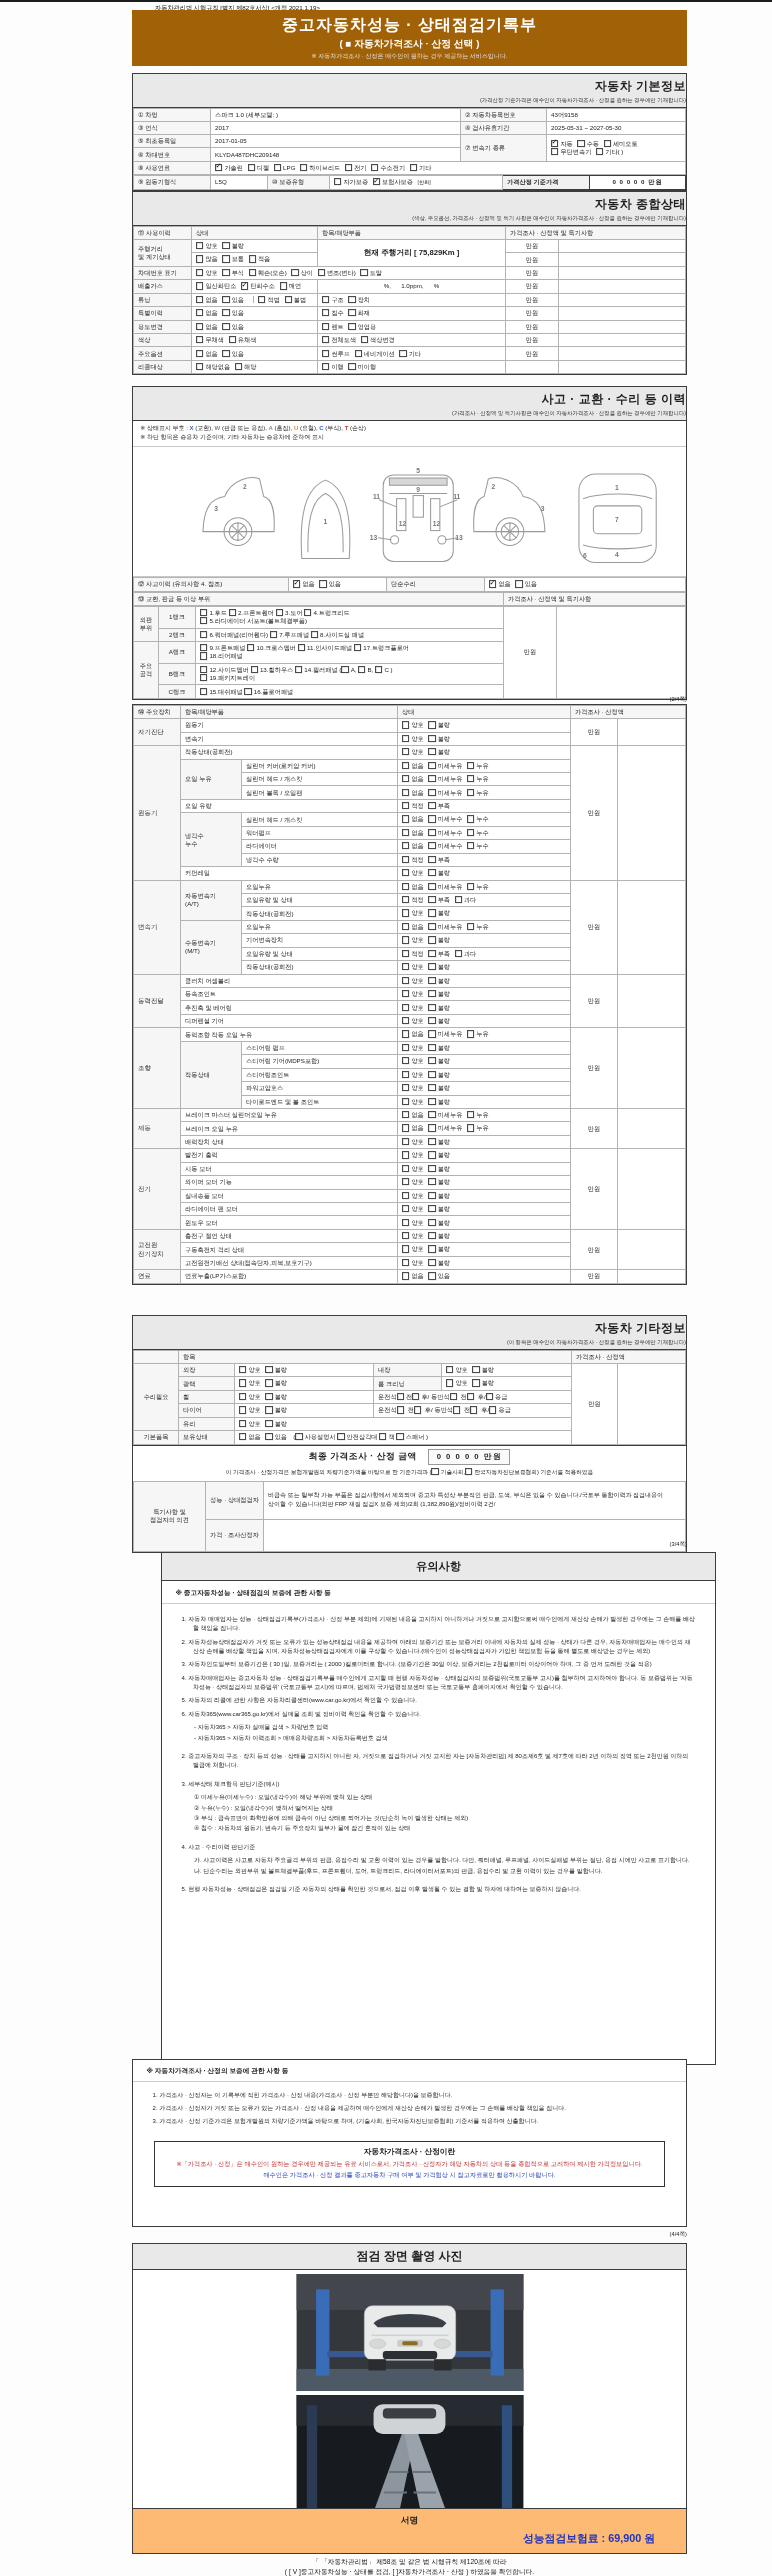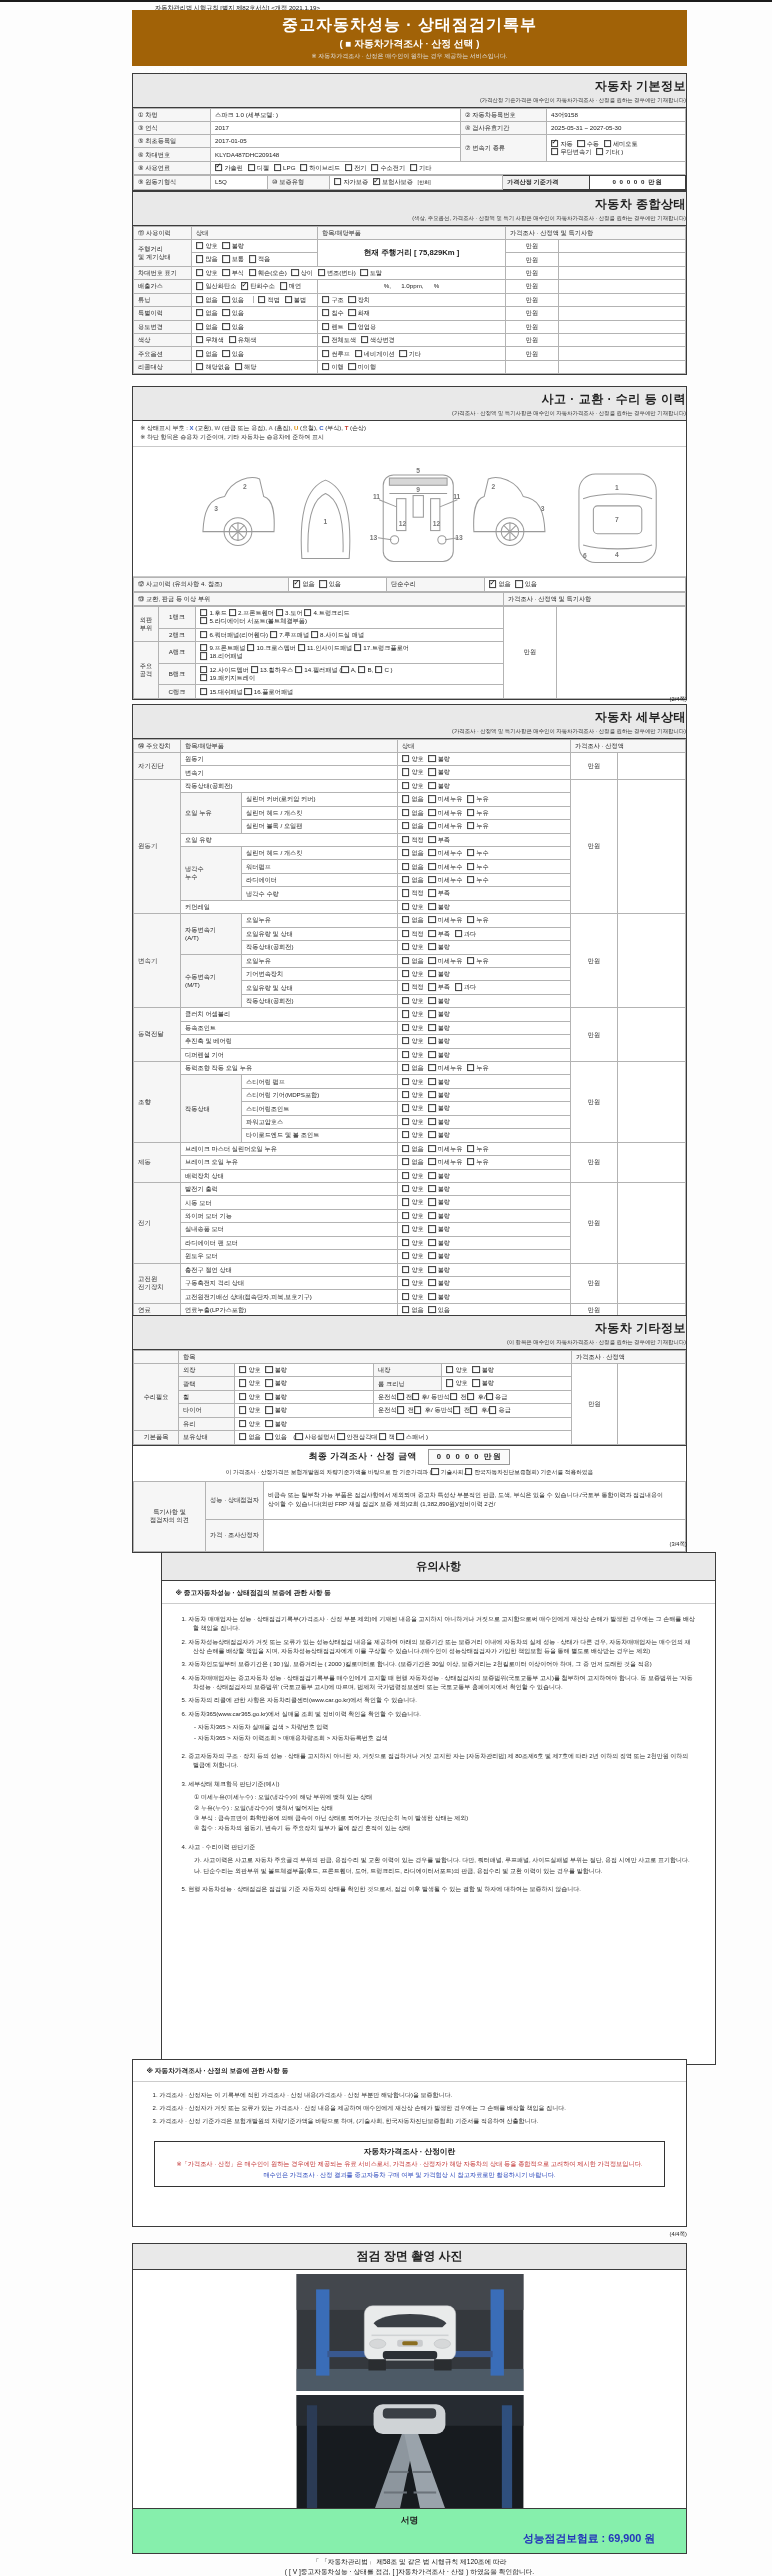--- a/index.html
+++ b/index.html
@@ -47,21 +47,21 @@
   .nbody p.s{margin:1px 0 1px 12.4px;text-indent:0;padding-left:0;}
   .pbox{border:1px solid #333;margin:8.2px 20.6px 5.2px;padding:5.2px 9.3px;text-align:center;}
   .pbox .pbt{font-size:7.7px;font-weight:bold;margin-bottom:3.1px;}
   .pbox .r{color:#c03030;font-size:6.2px;margin:1.5px 0;}
   .pbox .b{color:#2441b8;font-size:6.2px;margin:1.5px 0;}
   
   .phhead{background:#e9e9e9;border-bottom:1px solid #3c3c3c;text-align:center;font-size:12px;font-weight:bold;padding:4.1px 0;}
   .phwrap{text-align:center;padding:4.1px 0;}
   .photo{display:block;margin:0 auto 4.1px;}
   
-  .signbox{background:#86efac;position:relative;height:46px;}
+  .signbox{background:#fdba74;position:relative;height:46px;}
   .signbox .st{text-align:center;font-size:8.8px;font-weight:bold;padding-top:6.2px;}
   .signbox .fee{position:absolute;right:31px;top:23px;color:#2334bb;font-size:10.8px;font-weight:bold;}
   .footer{position:absolute;left:132px;width:555px;text-align:center;font-size:6.7px;line-height:1.45;color:#111;}
   svg text{font-family:"Liberation Sans",sans-serif;}
 </style>
 </head>
 <body>
 
 <div class="page">
   <div class="topbar"></div>
@@ -362,24 +362,20 @@
             <td class="lab center">C랭크</td>
             <td><span class="bx"></span>15.대쉬패널  <span class="bx"></span>16.플로어패널</td>
           </tr>
         </tbody>
     </table>
   </div>
 
   <div class="pgmark" style="top:696px;">(2/4쪽)</div>
 
   <div class="abs box" style="top:704px;">
-    <div class="sechead">
-      <h2>자동차 세부상태</h2>
-      <div class="sub">(가격조사 · 산정액 및 특기사항은 매수인이 자동차가격조사 · 산정을 원하는 경우에만 기재합니다)</div>
-    </div>
     <table>
       <colgroup>
           <col style="width:47px">
           <col style="width:61px">
           <col style="width:156px">
           <col style="width:173px">
           <col style="width:47px">
           <col>
         </colgroup>
       <thead>

